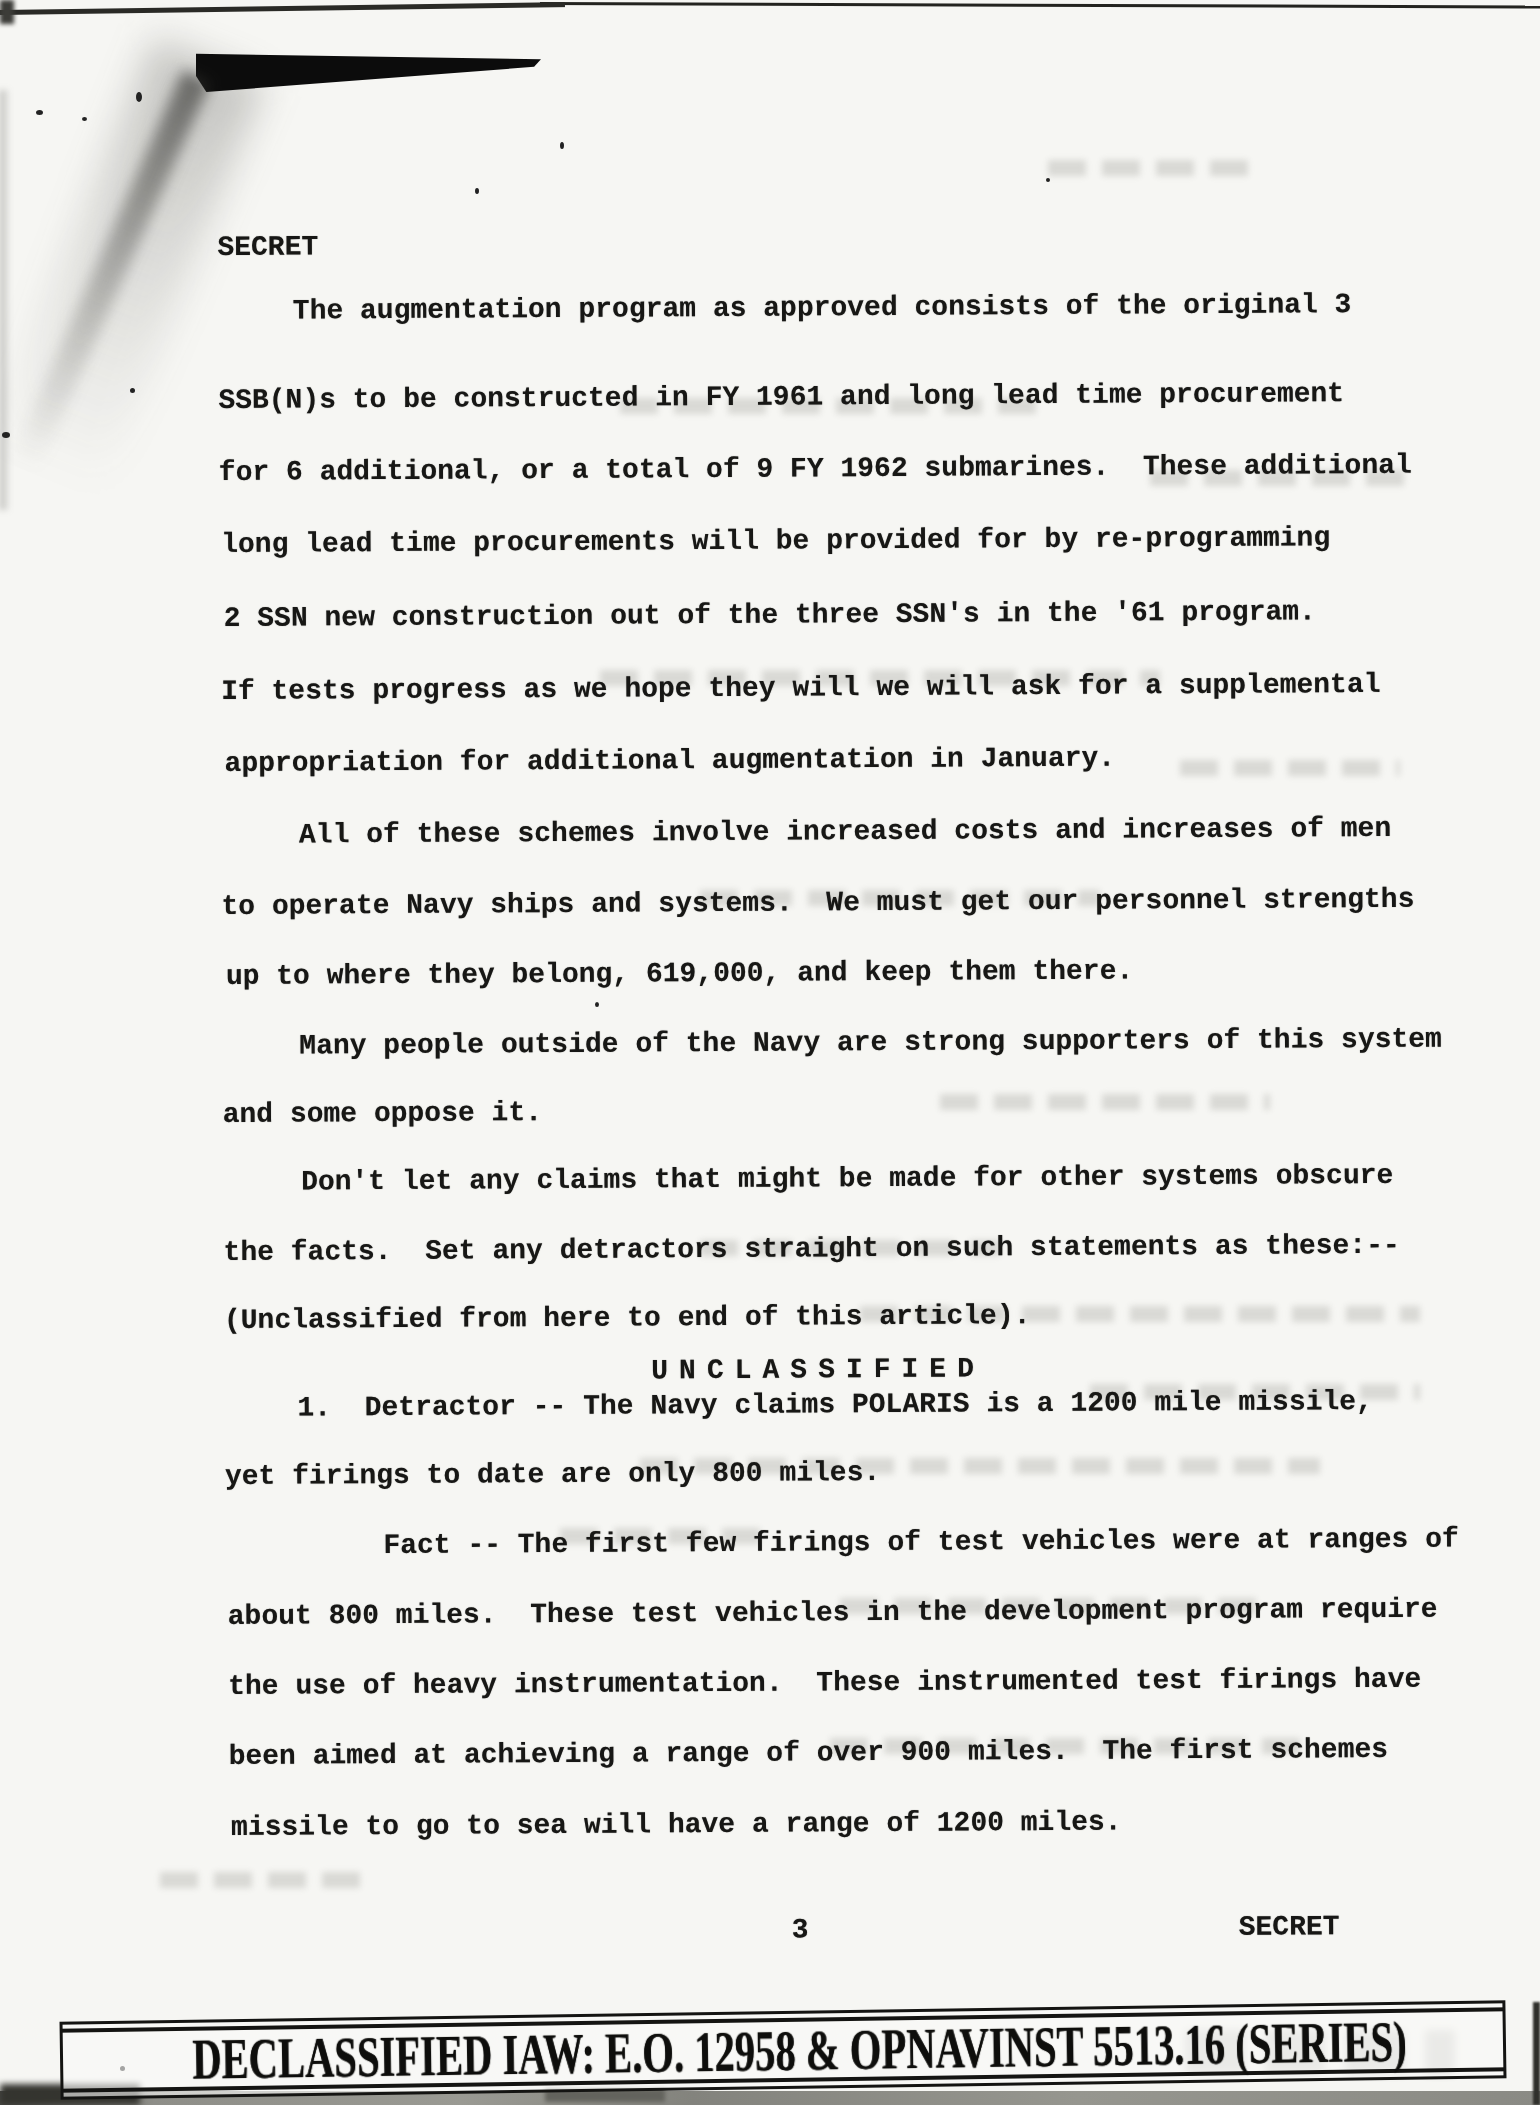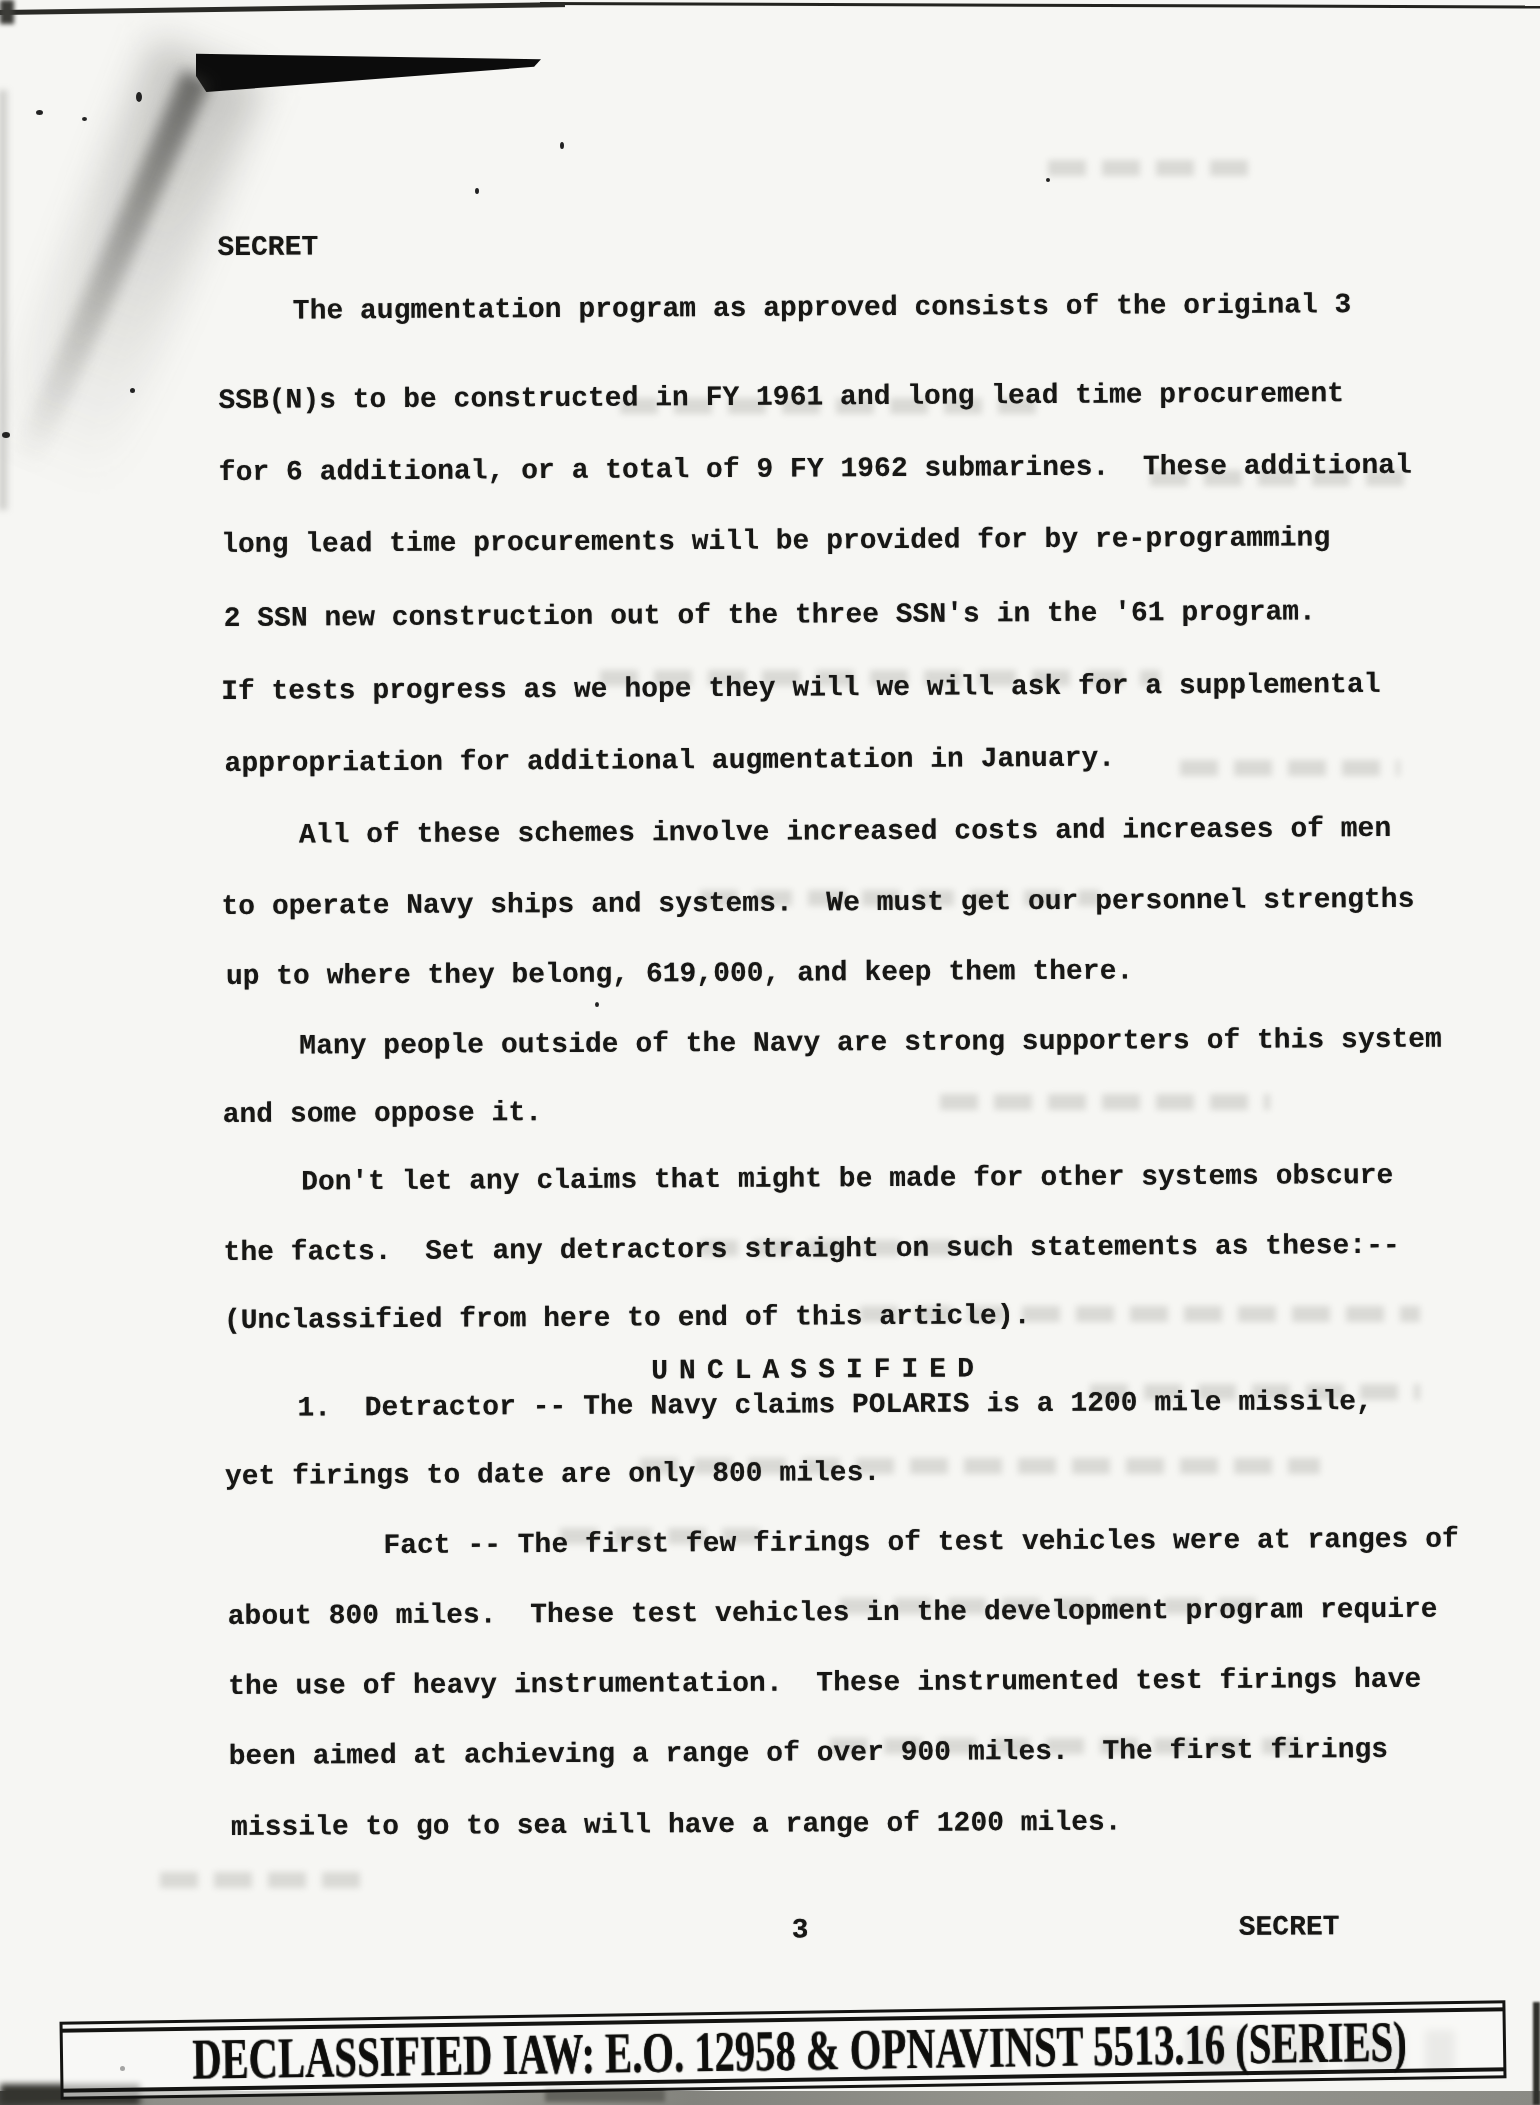--- a/index.html
+++ b/index.html
@@ -120,21 +120,21 @@
         <div class="tline" style="left: 299px; top: 1031px;"><span>Many people outside of the Navy are strong supporters of this system</span></div>
         <div class="tline" style="left: 222px; top: 1099px;"><span>and some oppose it.</span></div>
         <div class="tline" style="left: 300px; top: 1167px;"><span>Don't let any claims that might be made for other systems obscure</span></div>
         <div class="tline" style="left: 222px; top: 1237px;"><span>the facts.  Set any detractors straight on such statements as these:--</span></div>
         <div class="tline" style="left: 222px; top: 1305px;"><span>(Unclassified from here to end of this article).</span></div>
         <div class="tline" style="left: 295px; top: 1393px;"><span>1.  Detractor -- The Navy claims POLARIS is a 1200 mile missile,</span></div>
         <div class="tline" style="left: 222px; top: 1461px;"><span>yet firings to date are only 800 miles.</span></div>
         <div class="tline" style="left: 380px; top: 1531px;"><span>Fact -- The first few firings of </span><span class="u">test</span><span> vehicles were at ranges of</span></div>
         <div class="tline" style="left: 224px; top: 1601px;"><span>about 800 miles.  These </span><span class="u">test</span><span> vehicles in the development program require</span></div>
         <div class="tline" style="left: 224px; top: 1671px;"><span>the use of heavy instrumentation.  These instrumented </span><span class="u">test</span><span> firings have</span></div>
-        <div class="tline" style="left: 224px; top: 1741px;"><span>been aimed at achieving a range of over 900 miles.  The first </span><span class="u">firings</span></div>
+        <div class="tline" style="left: 224px; top: 1741px;"><span>been aimed at achieving a range of over 900 miles.  The first </span><span class="u">schemes</span></div>
         <div class="tline" style="left: 226px; top: 1812px;"><span>missile to go to sea will have a range of 1200 miles.</span></div>
       </div>
 
     <div class="unclass">UNCLASSIFIED</div>
 
     <div class="tline" style="left:786px;top:1918px">3</div>
     <div class="tline" style="left:1233px;top:1918px">SECRET</div>
   </div>
 
   <div class="stamp">

